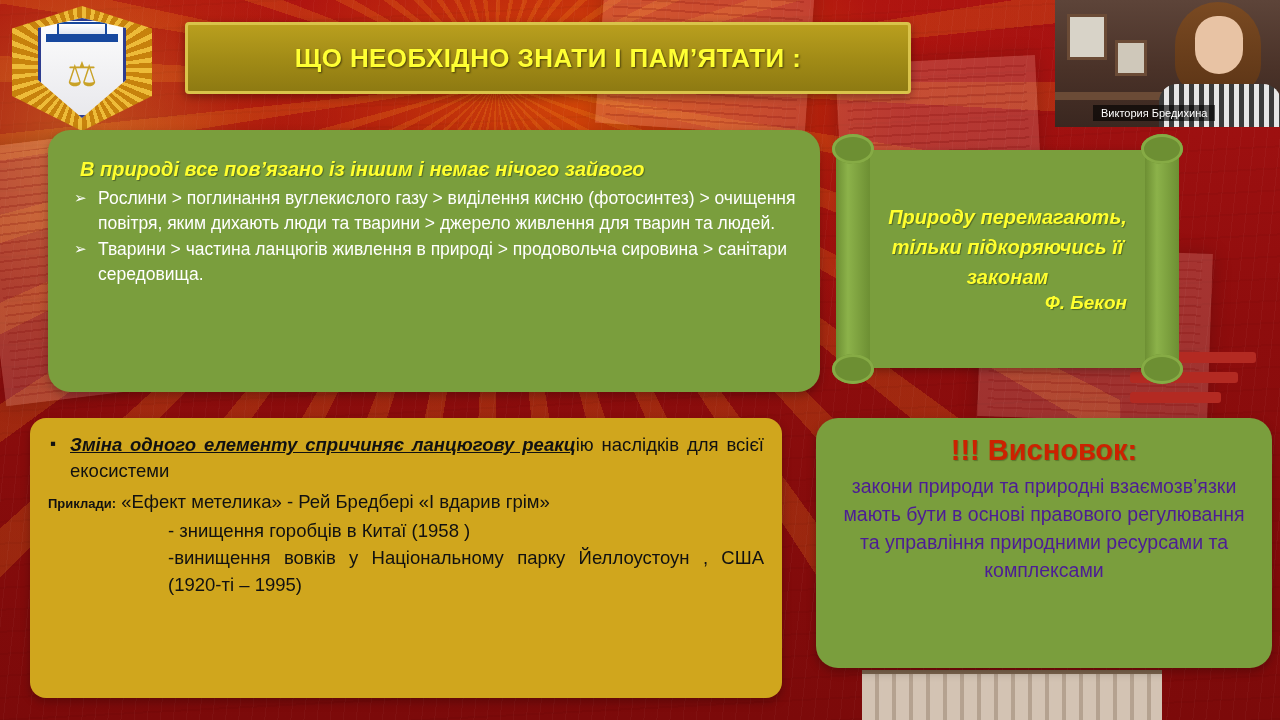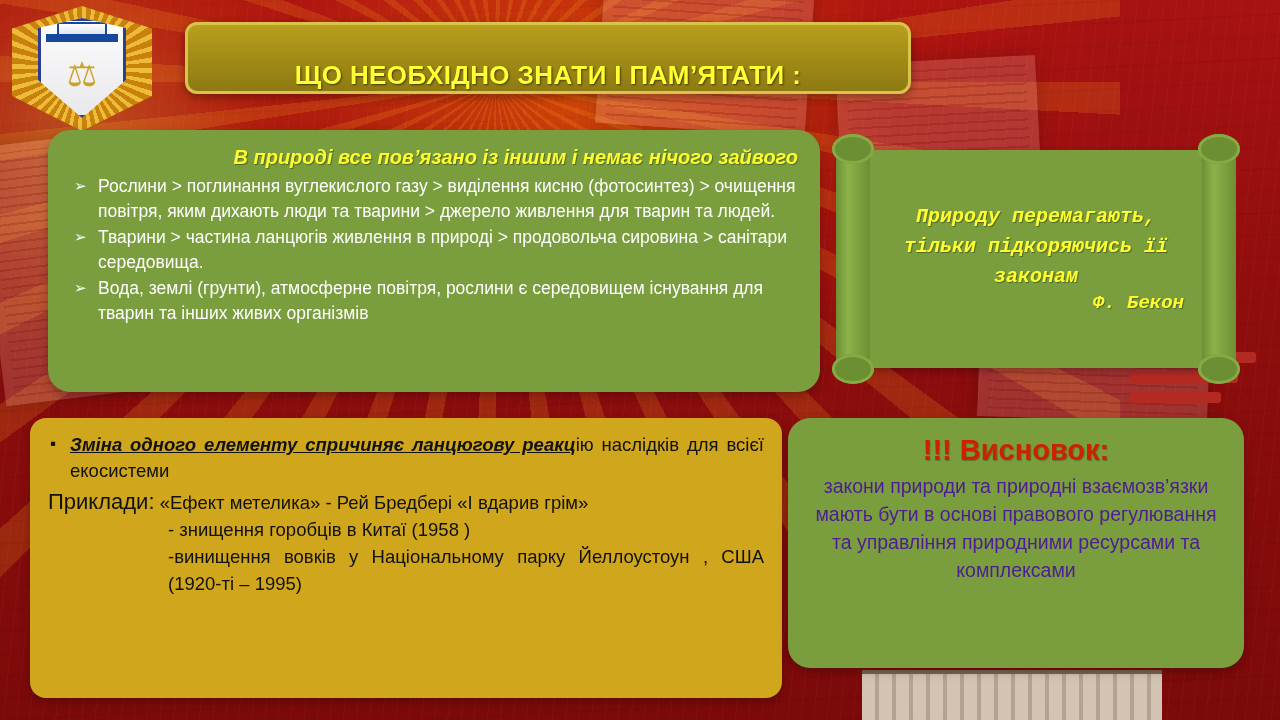--- a/index.html
+++ b/index.html
@@ -120,23 +120,23 @@
 
   
   .title-band {
     position: absolute;
     left: 185px;
     top: 22px;
     width: 720px;
     height: 66px;
     background: linear-gradient(180deg, #b99f1e 0%, #a08a16 55%, #8e7a12 100%);
     border: 3px solid #d9c34a;
-    border-radius: 12px;
+    border-radius: 4px;
     display: flex;
-    align-items: flex-end;
+    align-items: center;
     justify-content: center;
     box-shadow: 0 3px 10px rgba(0,0,0,0.35);
   }
   .title-band span {
     color: #ffff33;
     font-size: 26px;
     font-weight: bold;
     letter-spacing: 0.4px;
     text-shadow: 1px 1px 2px rgba(0,0,0,0.55);
     white-space: nowrap;
@@ -225,23 +225,22 @@
     width: 772px;
     height: 262px;
     padding: 12px 22px 10px 20px;
   }
   #nature-card .head {
     color: #ffff2e;
     font-weight: bold;
     font-style: italic;
     font-size: 20px;
     line-height: 26px;
-    margin: 2px 0 4px 12px;
+    margin: 14px 0 4px 12px;
     text-shadow: 1px 1px 1px rgba(0,0,0,0.35);
-    text-align: right;
   }
   #nature-card ul {
     list-style: none;
     margin: 0;
     padding: 0;
   }
   #nature-card li {
     position: relative;
     color: #fff;
     font-size: 17.5px;
@@ -255,23 +254,22 @@
     left: 6px;
     top: 0;
     color: #fff;
     font-size: 15px;
   }
 
   
   #quote-scroll {
     left: 836px;
     top: 140px;
-    width: 400px;
+    width: 343px;
     height: 238px;
-    font-family: Liberation Mono, monospace;
   }
   #quote-scroll .sheet {
     position: absolute;
     left: 22px; right: 22px;
     top: 10px; bottom: 10px;
     background: #7a9e3d;
     box-shadow: 0 3px 8px rgba(0,0,0,0.28);
   }
   #quote-scroll .roll {
     position: absolute;
@@ -350,34 +348,34 @@
     left: 2px;
     top: -1px;
     font-size: 17px;
   }
   #effects-card .em {
     font-style: italic;
     text-decoration: underline;
     font-weight: bold;
   }
   #effects-card .examples-label {
-    font-weight: normal;
-    font-size: 22px;
+    font-weight: bold;
+    font-size: 13px;
     margin-top: 23px;
   }
   #effects-card .ex-line {
     font-size: 18.5px;
     line-height: 27px;
   }
   #effects-card .ex-indent1 { padding-left: 120px; }
   #effects-card .ex-indent2 { padding-left: 120px; text-align: justify; }
 
   
   #conclusion-card {
-    left: 788px;
+    left: 816px;
     top: 418px;
     width: 456px;
     height: 250px;
     padding: 14px 16px;
     text-align: center;
   }
   #conclusion-card .title {
     color: #cc2200;
     font-weight: bold;
     font-size: 29px;
@@ -445,27 +443,36 @@
       <div class="book"></div>
       <div class="bar"></div>
       <div class="scales">⚖</div>
     </div>
   </div>
 
   <div class="title-band">
     <span>ЩО НЕОБХІДНО ЗНАТИ І ПАМ’ЯТАТИ :</span>
   </div>
 
+  <div class="webcam">
+    <div class="room"></div>
+    <div class="frame-pic"></div>
+    <div class="frame-pic2"></div>
+    <div class="shelf"></div>
+    <div class="person-hair"></div>
+    <div class="person-face"></div>
+    <div class="person-body"></div>
+    <div class="namebar">Виктория Бредихина</div>
+  </div>
 
   <div id="nature-card" class="card card-green">
     <div class="head">В природі все пов’язано із іншим і немає нічого зайвого</div>
     <ul>
       <li>Рослини &gt; поглинання вуглекислого газу  &gt; виділення кисню (фотосинтез) &gt; очищення повітря, яким дихають люди та тварини &gt; джерело живлення для тварин та людей.</li>
       <li>Тварини &gt; частина ланцюгів живлення в природі &gt; продовольча сировина &gt; санітари середовища.</li>
-      <li>Вода, землі (грунти), атмосферне повітря, рослини є середовищем існування для тварин та інших живих організмів</li>
     </ul>
   </div>
 
   <div id="quote-scroll" class="card">
     <div class="sheet"></div>
     <div class="roll left">
       <div class="curl-top"></div>
         <div class="curl-bot"></div>
     </div>
     <div class="roll right">

